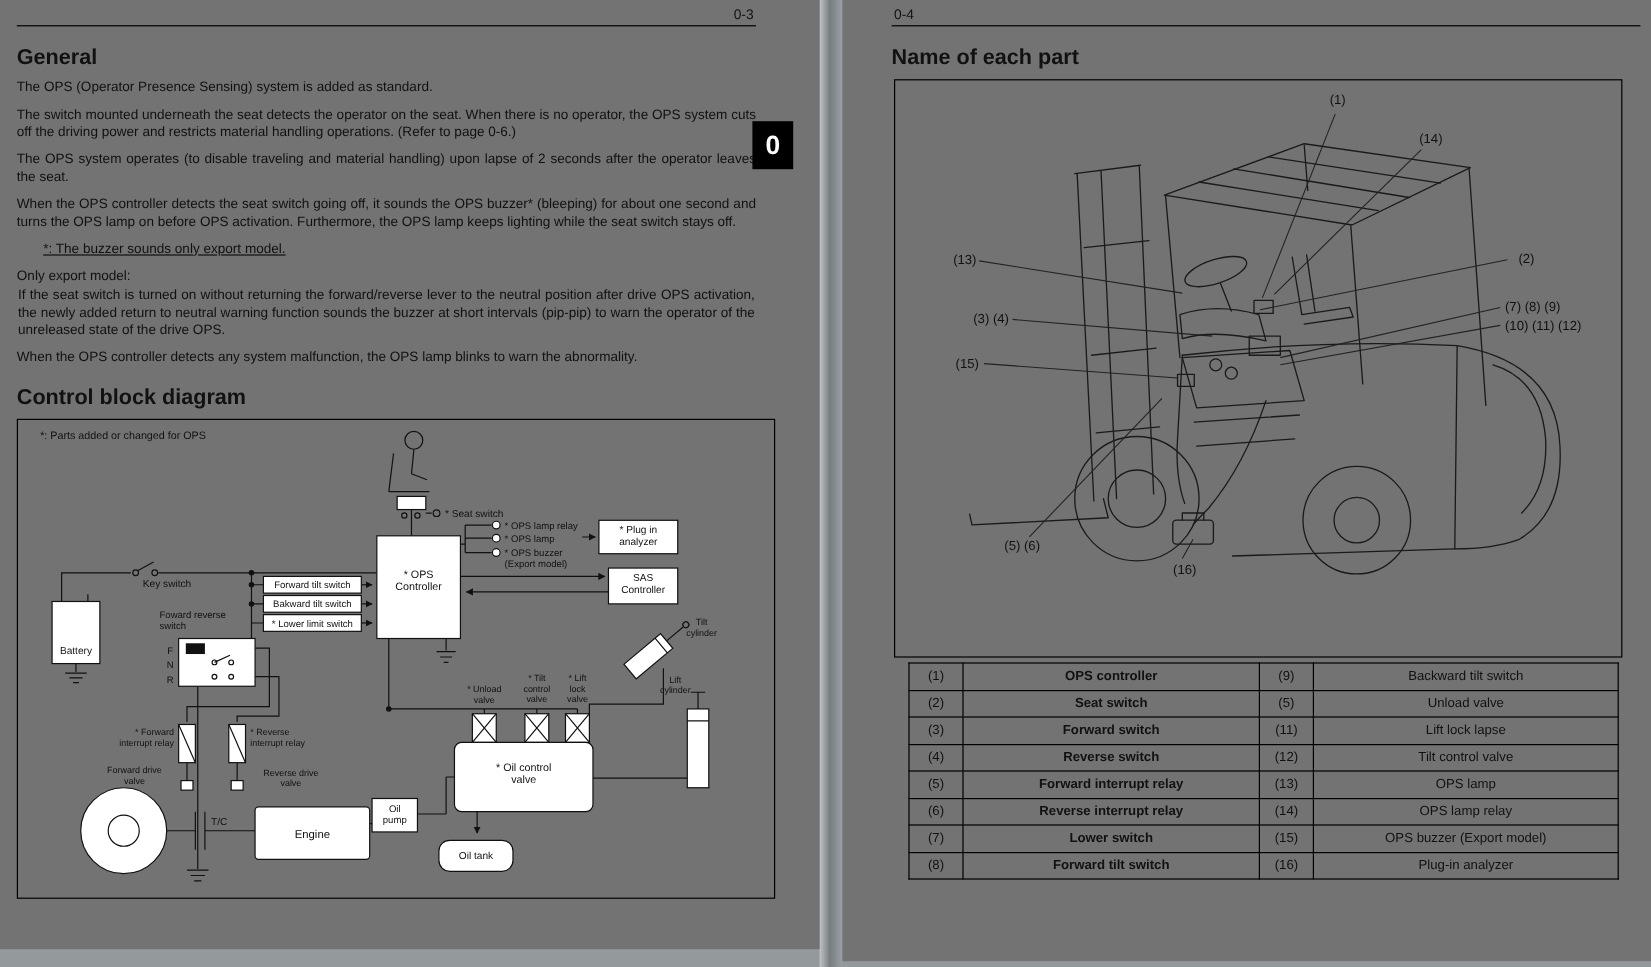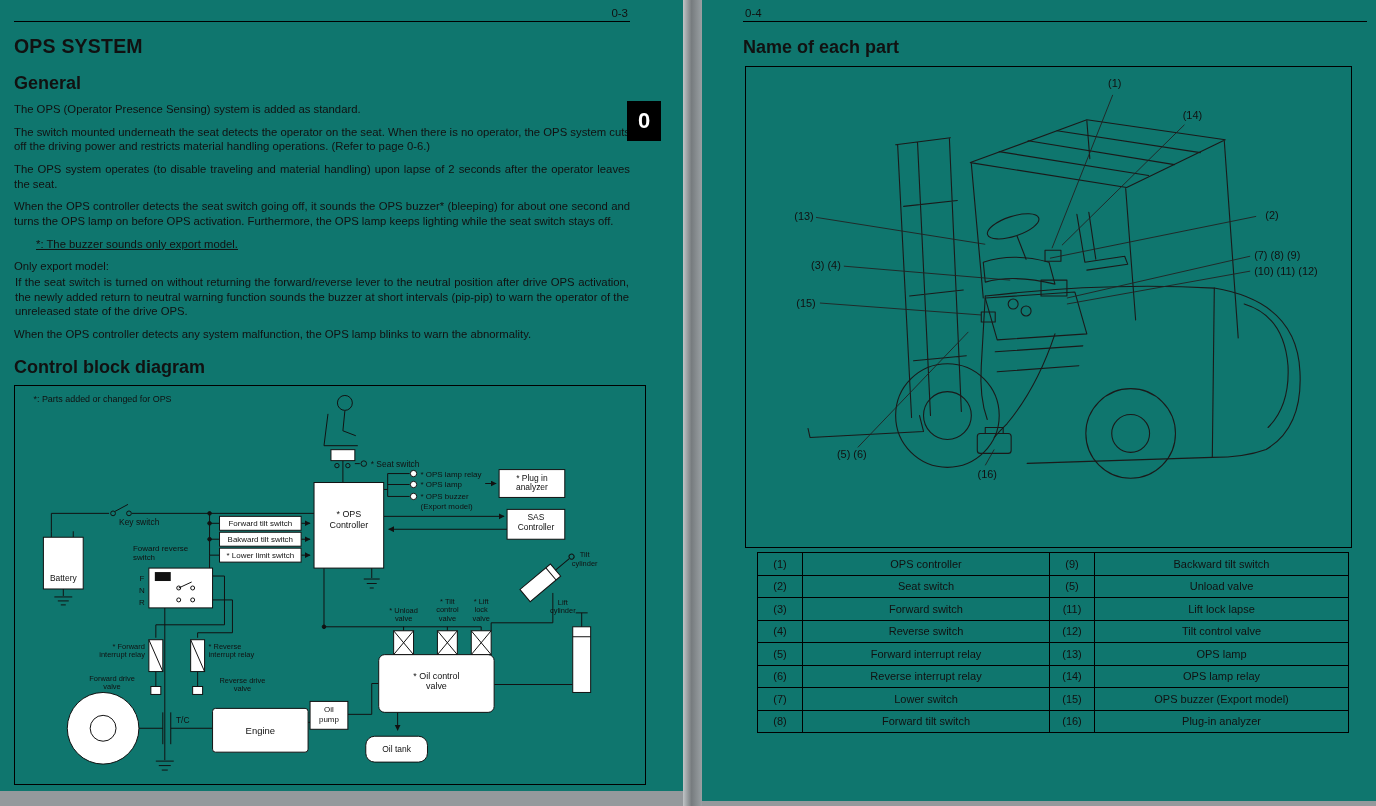--- a/index.html
+++ b/index.html
@@ -3,21 +3,21 @@
 <meta charset="utf-8">
 <style>
   * { margin:0; padding:0; box-sizing:border-box; }
   html,body { width:1376px; height:806px; }
   body {
     position:relative; overflow:hidden;
     background:#94999c;
     font-family:"Liberation Sans","DejaVu Sans",sans-serif;
     color:#111;
   }
-  .page { position:absolute; top:0; background:#0f766e; }
+  .page { position:absolute; top:0; background:#737373; }
   .page-left  { left:0;   width:683px; height:791px; }
   .page-right { left:702px; width:681px; height:801px; }
   .gutter {
     position:absolute; left:683px; top:0; width:19px; height:806px;
     background:linear-gradient(90deg,#c0c4c6,#777c7f 45%,#9aa0a3);
   }
   .content-l { padding:0 53px 0 14px; position:relative; }
   .content-r { padding:0 16px 0 41px; position:relative; }
 
   .pg-head {
@@ -42,21 +42,21 @@
     background:#000; color:#fff; font-size:22px; font-weight:bold;
     display:flex; align-items:center; justify-content:center;
   }
 
   table.parts { border-collapse:collapse; margin:4px 0 0 14px; table-layout:fixed; }
   table.parts td {
     border:1px solid #000; height:22.5px; font-size:11px;
     text-align:center; vertical-align:middle; padding:0 4px; overflow:hidden;
   }
   td.cnum  { width:45px; }
-  td.cname-l { width:247px; }
+  td.cname-l { width:247px;font-weight:bold; }
   td.cname-r { width:254px; }
   td.sep { border-left:3px double #000; }
 
   svg text { font-family:"Liberation Sans","DejaVu Sans",sans-serif; fill:#111; }
   .w  { stroke:#111; stroke-width:1; fill:none; }
   .thin { stroke:#222; stroke-width:.9; fill:none; }
   .bx { stroke:#111; stroke-width:1; fill:#fff; }
   .fk { stroke:#1a1a1a; stroke-width:1.1; fill:none; stroke-linecap:round; stroke-linejoin:round; }
   .c  { text-anchor:middle; }
   .e  { text-anchor:end; }
@@ -65,21 +65,20 @@
 <body>
 
 <div class="gutter"></div>
 
 <div class="page page-left">
   <div class="content-l">
     <div class="pg-head right-num">
       <span>0-3</span>
     </div>
 
-    <h1 class="doc-title">OPS SYSTEM</h1>
     <h2 class="sec">General</h2>
 
     <p class="body">The OPS (Operator Presence Sensing) system is added as standard.</p>
     <p class="body">The switch mounted underneath the seat detects the operator on the seat. When there is no operator, the OPS system cuts off the driving power and restricts material handling operations. (Refer to page 0-6.)</p>
     <p class="body">The OPS system operates (to disable traveling and material handling) upon lapse of 2 seconds after the operator leaves the seat.</p>
     <p class="body">When the OPS controller detects the seat switch going off, it sounds the OPS buzzer* (bleeping) for about one second and turns the OPS lamp on before OPS activation. Furthermore, the OPS lamp keeps lighting while the seat switch stays off.</p>
     <p class="footnote">*: The buzzer sounds only export model.</p>
     <p class="lead-in">Only export model:</p>
     <p class="follow">If the seat switch is turned on without returning the forward/reverse lever to the neutral position after drive OPS activation, the newly added return to neutral warning function sounds the buzzer at short intervals (pip-pip) to warn the operator of the unreleased state of the drive OPS.</p>
     <p class="body">When the OPS controller detects any system malfunction, the OPS lamp blinks to warn the abnormality.</p>

